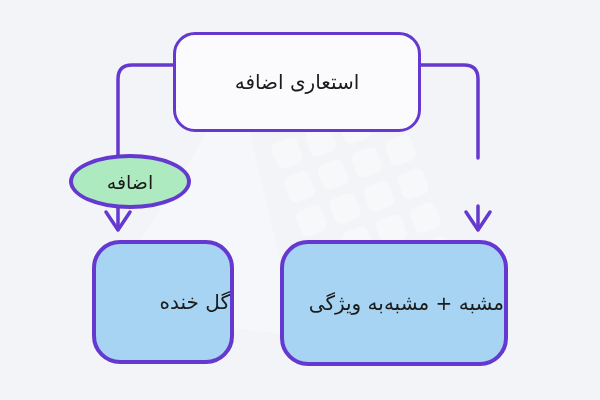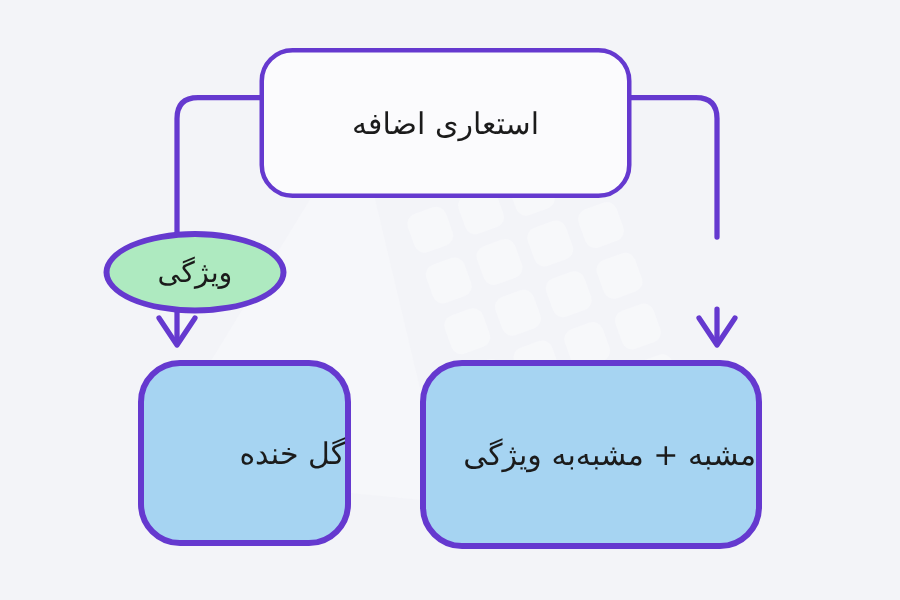--- a/index.html
+++ b/index.html
@@ -105,21 +105,21 @@
       <path d="M 478 206 V 228"></path>
       <path d="M 466 212 L 478 230 L 490 212"></path>
     </g>
   </svg>
 
   <div class="node root-node">
     <span class="label">اضافه ‎استعاری</span>
   </div>
 
   <div class="node edge-ellipse left">
-    <span class="label">ویژگی</span>
+    <span class="label">اضافه</span>
   </div>
 
 
   <div class="node leaf-node left">
     <span class="label">خنده ‎گل</span>
   </div>
 
   <div class="node leaf-node right">
     <span class="label">ویژگی ‎مشبه‌به ‎+ ‎مشبه</span>
   </div>

